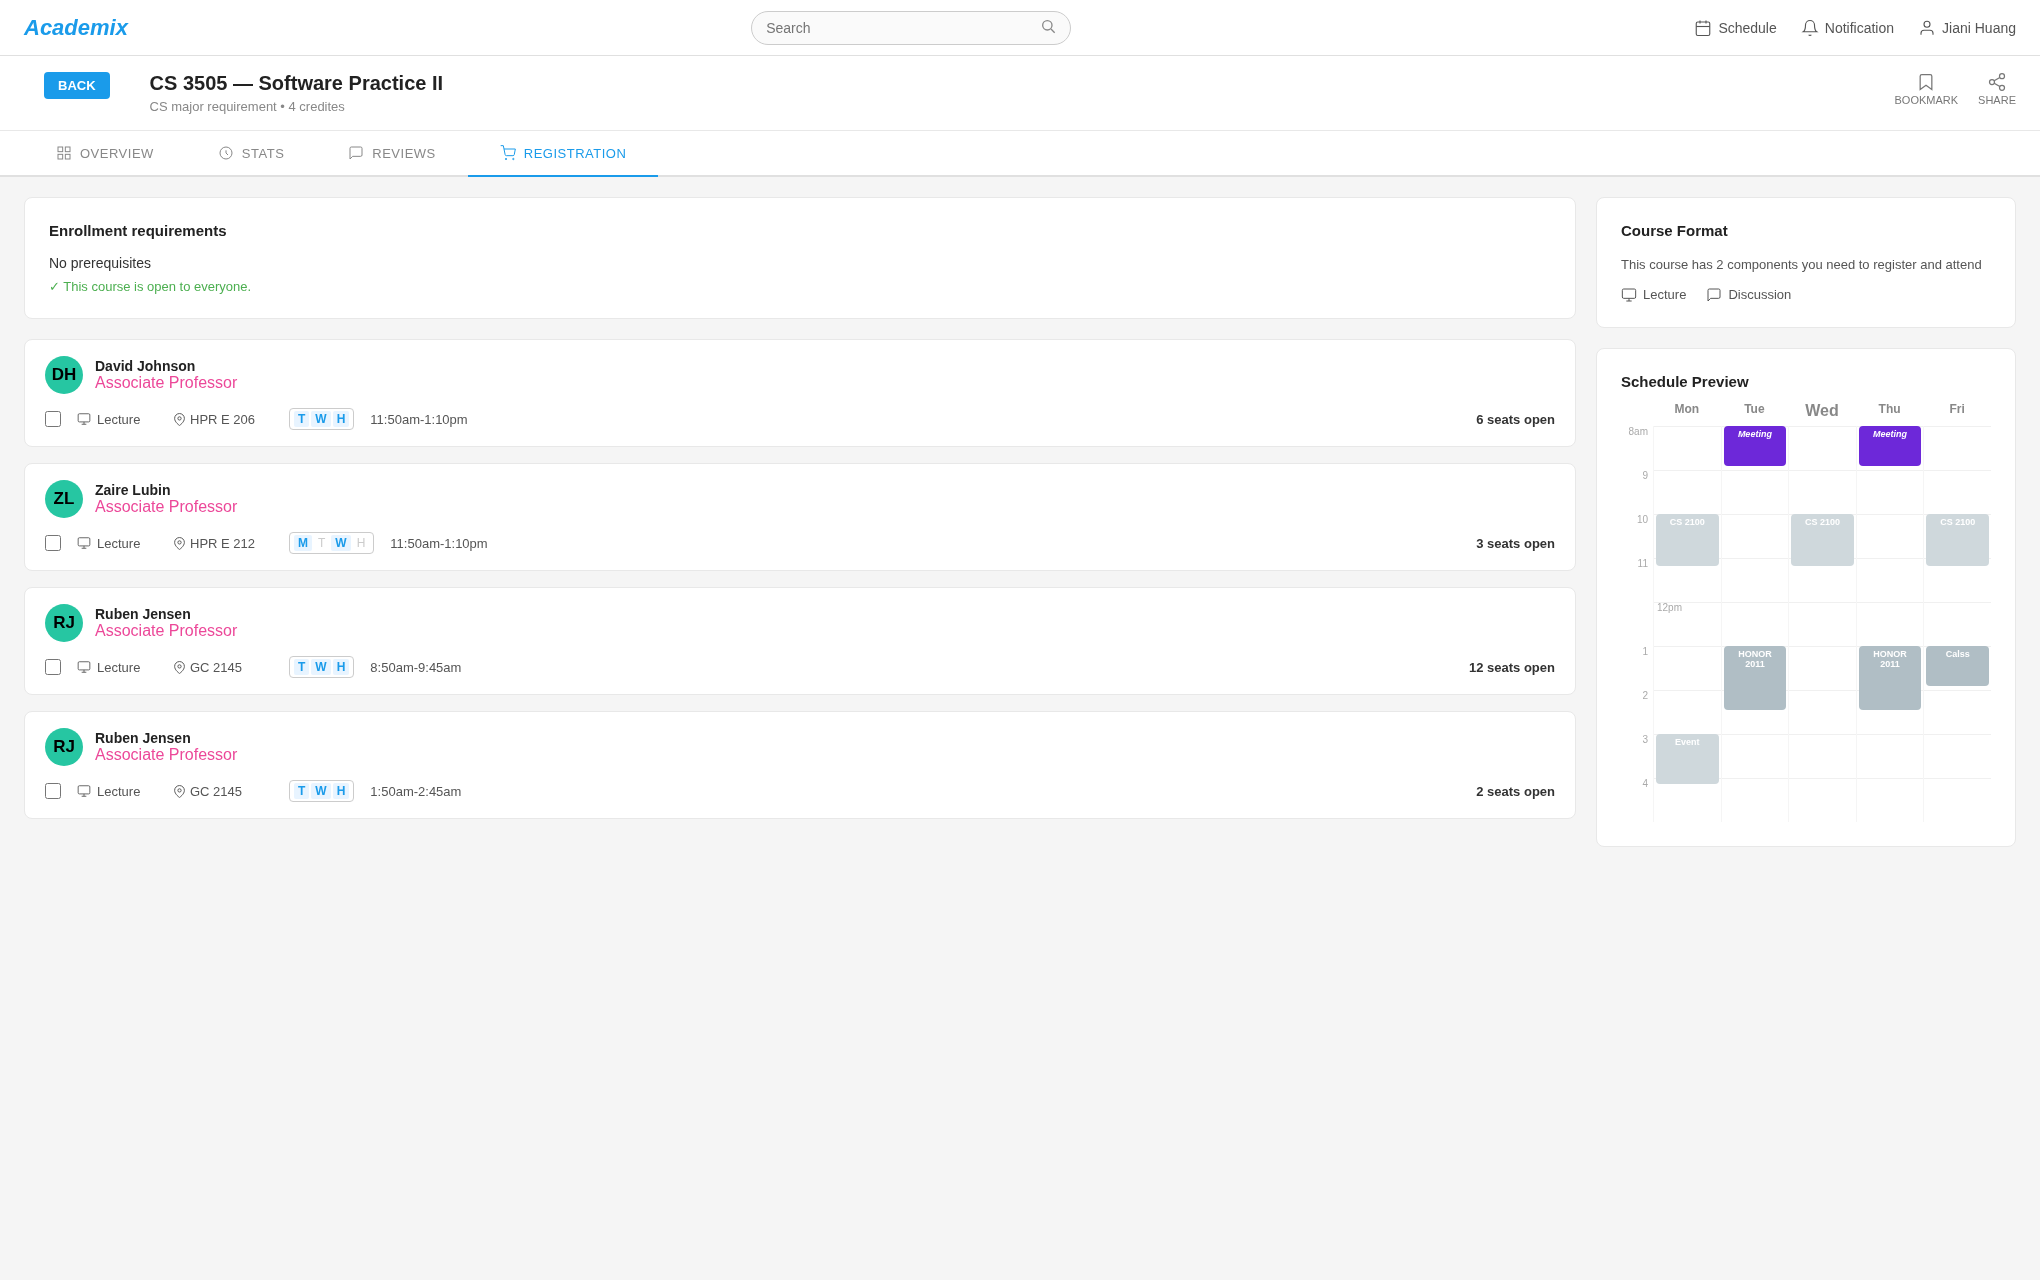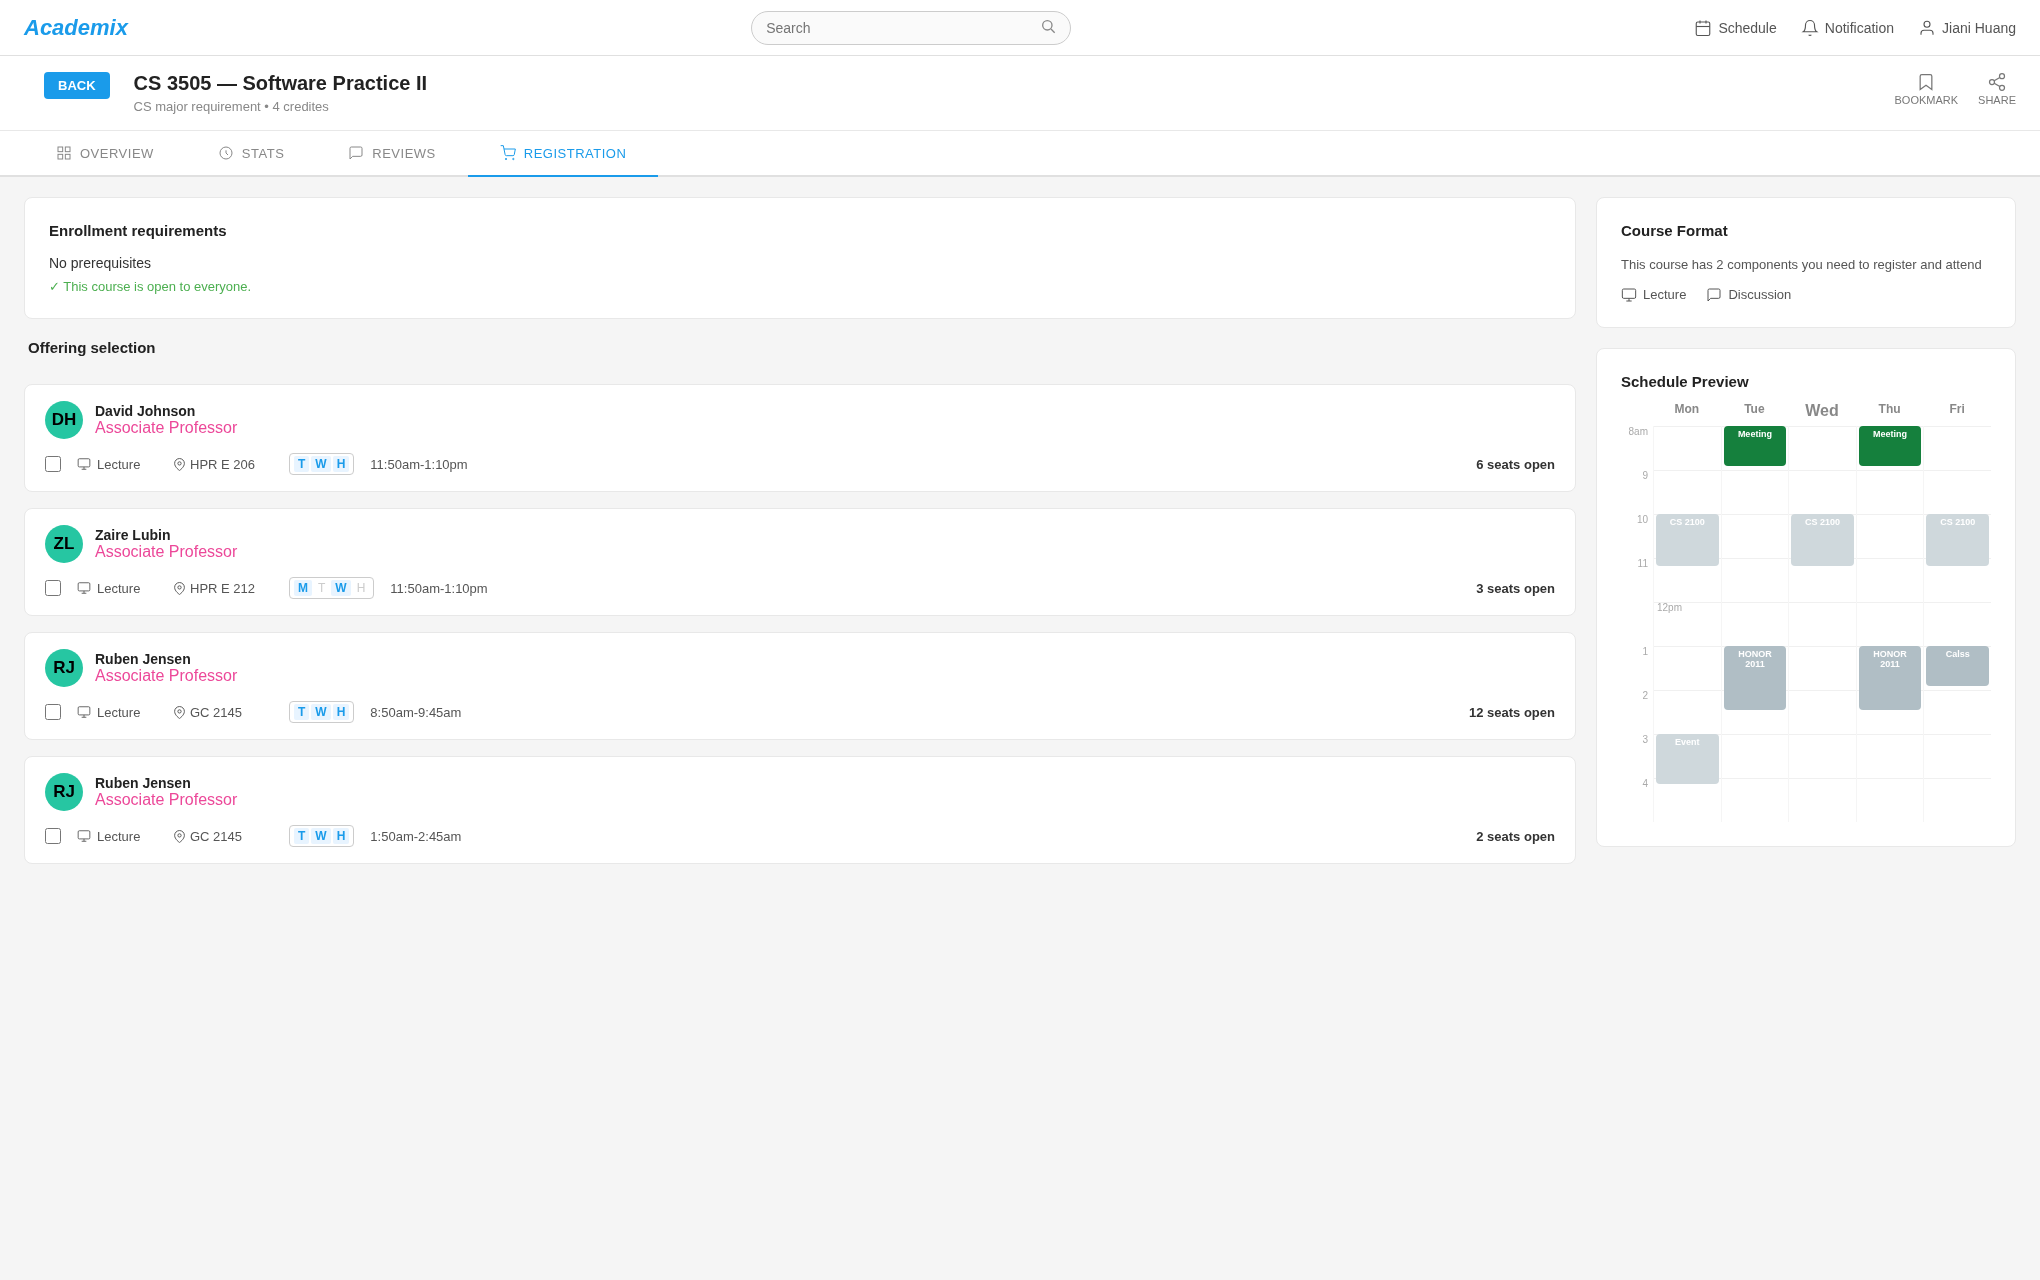--- a/index.html
+++ b/index.html
@@ -70,21 +70,21 @@
     .course-format-card { }
     .format-desc { font-size: 13px; color: #555; margin-bottom: 12px; line-height: 1.5; }
     .format-components { display: flex; gap: 20px; }
     .format-item { display: flex; align-items: center; gap: 6px; font-size: 13px; color: #555; }
     .format-item svg { width: 16px; height: 16px; fill: none; stroke: currentColor; stroke-width: 1.5; }
 
     
     .schedule-card { }
     .schedule-title { font-size: 15px; font-weight: 700; color: #222; margin-bottom: 12px; }
     .sched-event { border-radius: 4px; font-size: 9px; color: #fff; padding: 3px 5px; font-weight: 600; text-align: center; width: 100%; position: absolute; left: 2px; right: 2px; width: calc(100% - 4px); }
-    .sched-event.meeting { background: #15803d; color: #fff; }
+    .sched-event.meeting { background: #6d28d9; color: #fff; font-style: italic; }
     .sched-event.cs2100 { background: #cfd8dc; color: #fff; }
     .sched-event.honor { background: #b0bec5; color: #fff; }
     .sched-event.event { background: #cfd8dc; color: #fff; }
 
     .page-header-left { display: flex; align-items: flex-start; }
   </style>
 </head>
 <body>
 
 <header class="header">
@@ -123,21 +123,21 @@
           <circle cx="12" cy="7" r="4"></circle>
         </svg>
       <span>Jiani Huang</span>
     </div>
   </div>
 </header>
 
 <div class="page-header">
   <div class="page-header-left">
     <button class="back-btn">BACK</button>
-    <div class="page-title-section" style="margin-left: 4px;">
+    <div class="page-title-section" style="margin-left: 20px;">
       <span class="page-title">
         <strong>CS 3505</strong>
         <span> — </span>
         <span>Software Practice II</span>
       </span>
       <span class="page-subtitle">CS major requirement  •  4 credites</span>
     </div>
   </div>
   <div class="page-actions">
     <button class="action-btn">
@@ -196,21 +196,20 @@
 
   <div>
 
     <div class="card enrollment-card">
       <div class="card-title">Enrollment requirements</div>
       <div class="prereq-label">No prerequisites</div>
       <div class="open-text" style="margin-top:8px;">This course is open to everyone.</div>
     </div>
 
     <div>
-      <div class="offering-header" style="padding: 0 4px 12px;">Offering selection</div>
 
       <div class="instructor-block">
         <div class="instructor-info">
           <div class="avatar dh">
             <span>DH</span>
           </div>
           <div>
             <div class="instructor-name">David Johnson</div>
             <div class="instructor-role">Associate Professor</div>
           </div>

